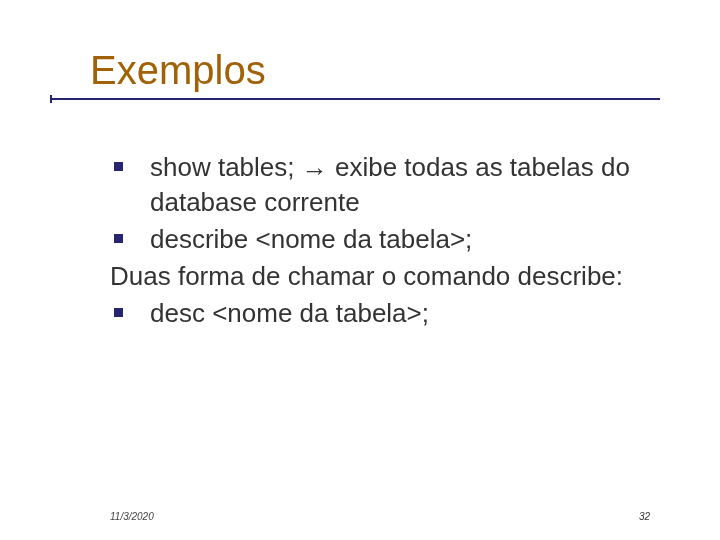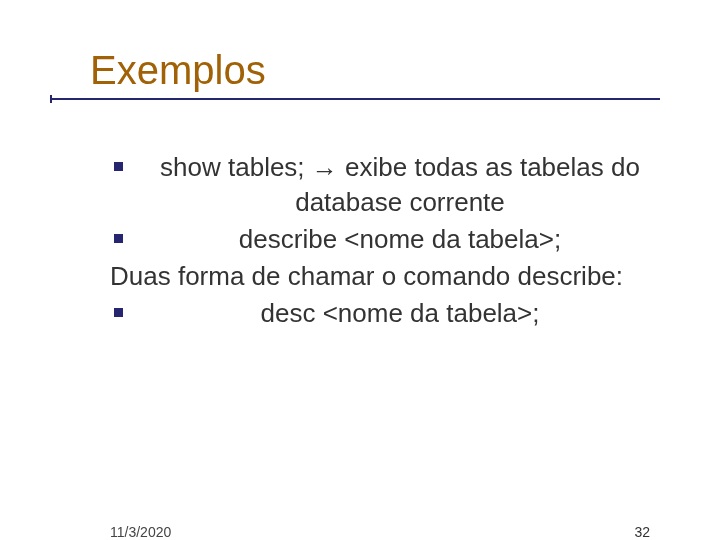--- a/index.html
+++ b/index.html
@@ -54,37 +54,37 @@
     font-size: 26px;
     line-height: 1.35;
     color: #333333;
   }
   .para {
     margin: 0 0 2px 0;
   }
   .bulleted {
     position: relative;
     padding-left: 40px;
-    text-align: center;
   }
   .bullet {
     position: absolute;
     left: 4px;
     top: 12px;
     width: 9px;
     height: 9px;
     background: #26256f;
   }
   .footer {
     position: absolute;
-    bottom: 0;
+    bottom: 18px;
     left: 110px;
     right: 70px;
-    font-size: 14px;
+    font-size: 10px;
     color: #444;
+    font-style: italic;
   }
   .footer .page {
     position: absolute;
     right: 0;
     bottom: 0;
     color: #333;
     text-align: center;
   }
 </style>
 </head>

